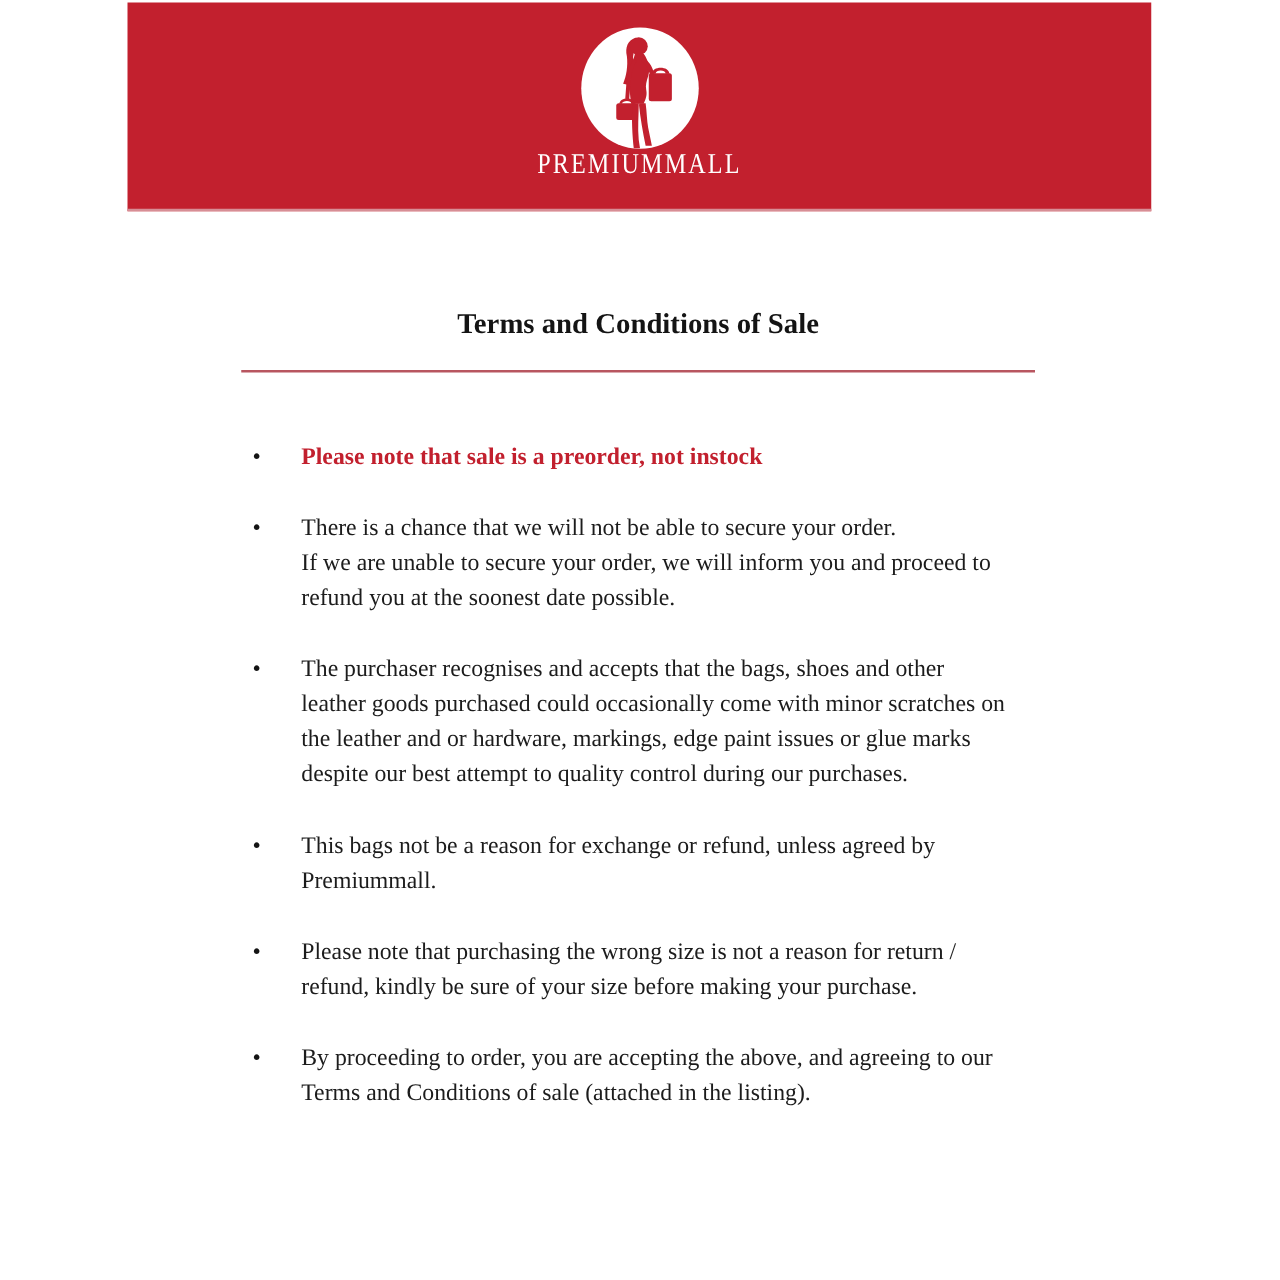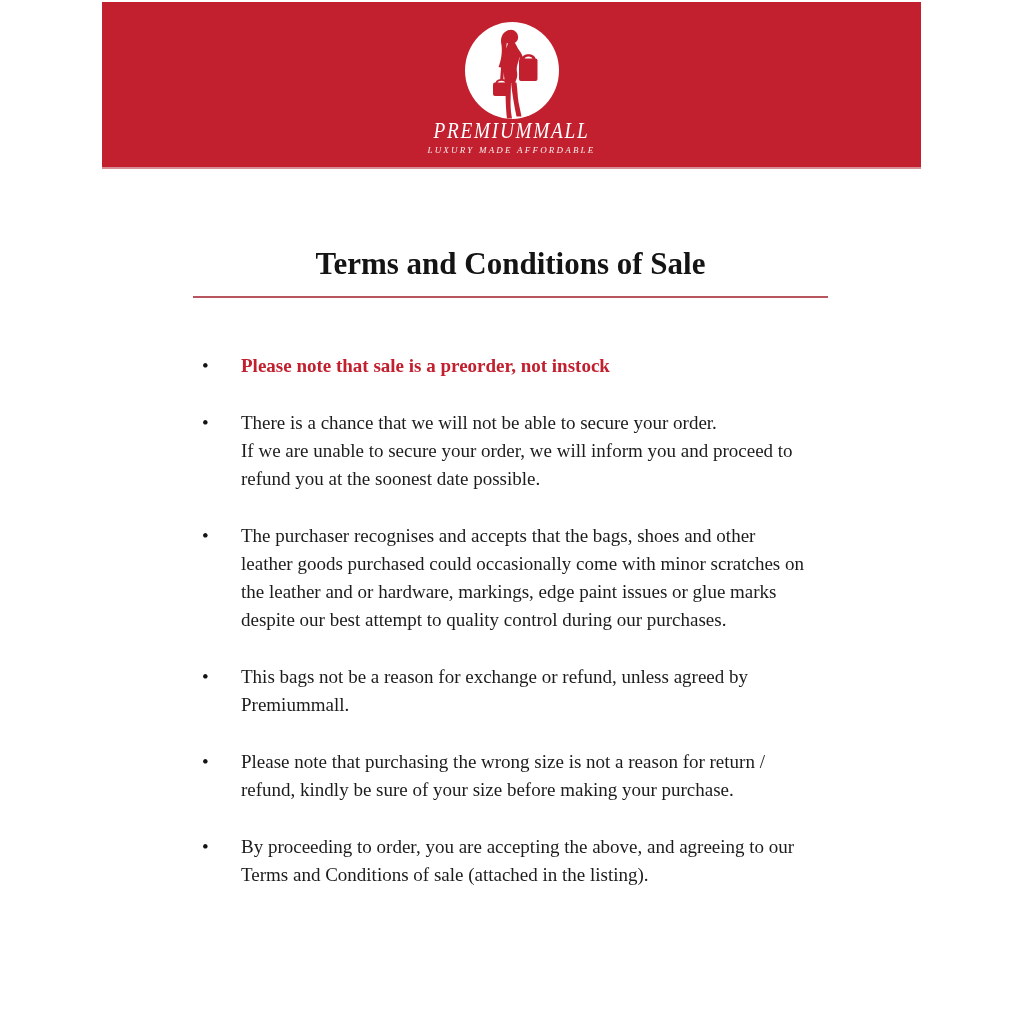--- a/index.html
+++ b/index.html
@@ -9,21 +9,20 @@
     font-family: "Liberation Serif", "DejaVu Serif", serif;
     position: relative;
     overflow: hidden;
   }
   .banner {
     position: absolute;
     left: 102px; top: 2px;
     width: 819px; height: 167px;
     background: #c2202e;
     border-bottom: 2px solid #d78e96;
-    font-style: italic;
   }
   .logo-circle {
     position: absolute;
     left: 50%; top: 20px;
     transform: translateX(-50%);
     width: 94px; height: 97px;
   }
   .logo-circle svg { display: block; width: 94px; height: 97px; overflow: visible; }
   .wordmark {
     position: absolute;
@@ -45,21 +44,21 @@
     font-size: 9px;
     letter-spacing: 2.2px;
     white-space: nowrap;
   }
   .doc-title {
     position: absolute;
     top: 246px; left: 193px;
     width: 635px;
     text-align: center;
     font-weight: 700;
-    font-size: 31px;
+    font-size: 23px;
     color: #141414;
   }
   .divider {
     position: absolute;
     top: 296px; left: 193px;
     width: 635px; height: 2px;
     background: #b85660;
   }
   ul.terms {
     position: absolute;
@@ -107,21 +106,20 @@
         <rect x="54" y="36.5" width="18.5" height="22.5" rx="2"></rect>
         <path d="M42.5 24 C38.5 30 36.3 38 36 46 L35.2 57 L38.3 57.5 L39.2 47 C39.5 39 41.3 31 44.3 27 Z"></path>
         <path d="M30.5 61 C31 55.5 42.5 55.5 42.5 61 L40.2 61 C40.2 58 33 58 32.5 61 Z"></path>
         <rect x="28" y="60.5" width="16.5" height="13.5" rx="2"></rect>
         <path d="M41 60.5 L46 60.5 C46 70 45 80 46 90 L47 96.5 L42 96.5 C41 88 40 72 41 60.5 Z"></path>
         <path d="M46.5 60.5 L51.5 60.5 C52.5 68 52.5 74 53.5 80 L56.5 94.5 L51.5 94.5 C49.3 84 47.2 72 46.2 62 Z"></path>
       </g>
     </svg>
   </div>
   <div class="wordmark">PREMIUMMALL</div>
-  <div class="tagline">LUXURY MADE AFFORDABLE</div>
 </div>
 
 <h1 class="doc-title">Terms and Conditions of Sale</h1>
 <div class="divider"></div>
 
 <ul class="terms">
   <li>
     <span class="bullet-dot">•</span>
     <span class="emphasis">Please note that sale is a preorder, not instock</span>
 

